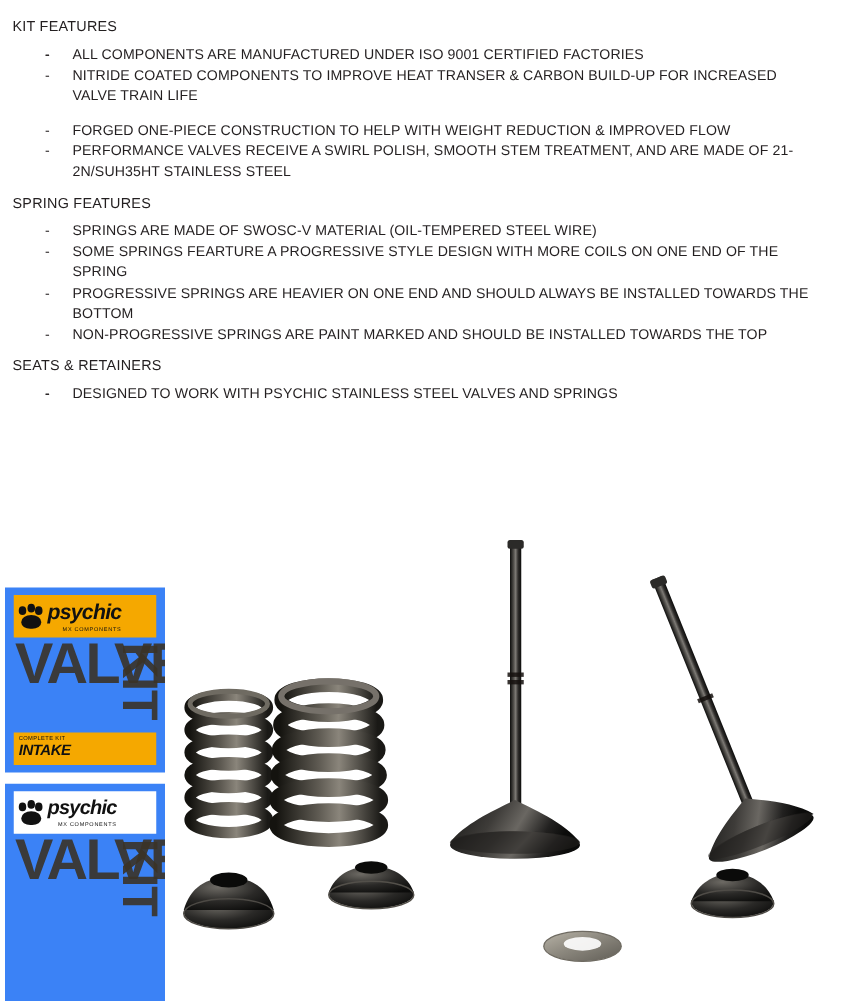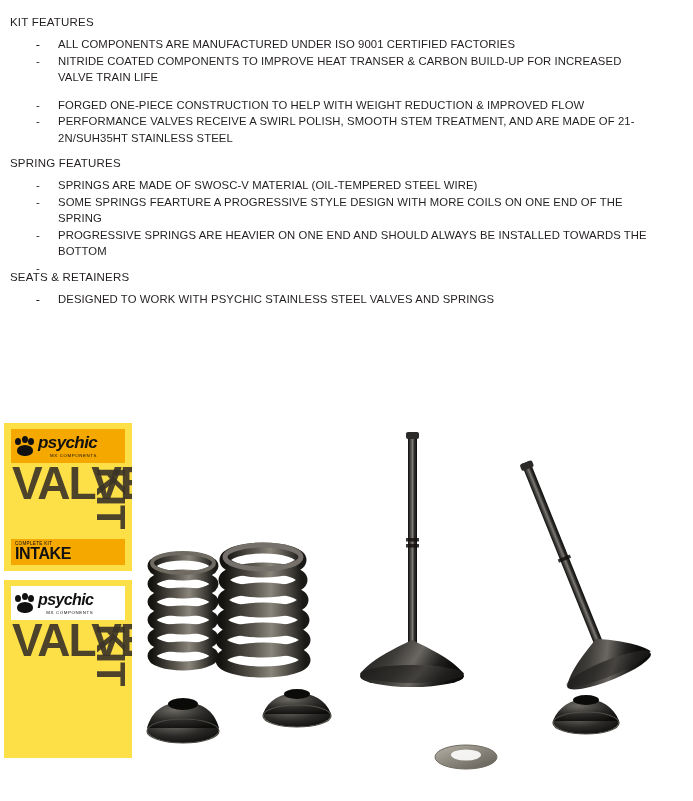--- a/index.html
+++ b/index.html
@@ -60,22 +60,23 @@
     position: absolute;
     left: 0;
     top: 418px;
     width: 693px;
     height: 383px;
     background: #ffffff;
   }
   
   .kit-card {
     position: absolute;
-    background: #fde047;
+    background: #3b82f6;
     overflow: hidden;
+    margin-top: 47px;
   }
   .kit-card.intake { left: 4px; top: 5px; width: 128px; height: 148px; }
   .kit-card.exhaust { left: 4px; top: 162px; width: 128px; height: 178px; }
   .kit-logo {
     position: absolute;
     left: 7px;
     top: 6px;
     width: 114px;
     height: 34px;
     background: #f5a800;
@@ -151,22 +152,23 @@
     box-sizing: border-box;
     padding: 2px 4px 0 4px;
   }
   .kit-footer .small {
     font-size: 4.6px;
     color: #111;
     letter-spacing: 0.3px;
     line-height: 6px;
   }
   .kit-footer .big {
-    font-size: 16px;
+    font-size: 12px;
     font-weight: bold;
+    font-style: italic;
     color: #111;
     letter-spacing: -0.4px;
     line-height: 13px;
   }
 </style>
 </head>
 <body>
 
 <div class="page">
 
@@ -187,21 +189,21 @@
         <li><span class="dash">-</span><span>PERFORMANCE VALVES RECEIVE A SWIRL POLISH, SMOOTH STEM TREATMENT, AND ARE MADE OF 21-2N/SUH35HT STAINLESS STEEL</span></li>
       </ul>
     </div>
 
     <div class="section">
       <h2 class="section-heading">SPRING FEATURES</h2>
       <ul class="bullets">
         <li><span class="dash">-</span><span>SPRINGS ARE MADE OF SWOSC-V MATERIAL (OIL-TEMPERED STEEL WIRE)</span></li>
         <li><span class="dash">-</span><span>SOME SPRINGS FEARTURE A PROGRESSIVE STYLE DESIGN WITH MORE COILS ON ONE END OF THE SPRING</span></li>
         <li><span class="dash">-</span><span>PROGRESSIVE SPRINGS ARE HEAVIER ON ONE END AND SHOULD ALWAYS BE INSTALLED TOWARDS THE BOTTOM</span></li>
-        <li><span class="dash">-</span></li>
+        <li><span class="dash">-</span><span>NON-PROGRESSIVE SPRINGS ARE PAINT MARKED AND SHOULD BE INSTALLED TOWARDS THE TOP</span></li>
       </ul>
     </div>
 
     <div class="section">
       <h2 class="section-heading">SEATS &amp; RETAINERS</h2>
       <ul class="bullets">
         <li><span class="dash">-</span></li>
         <li><span class="dash">-</span><span>DESIGNED TO WORK WITH PSYCHIC STAINLESS STEEL VALVES AND SPRINGS</span></li>
       </ul>
     </div>

